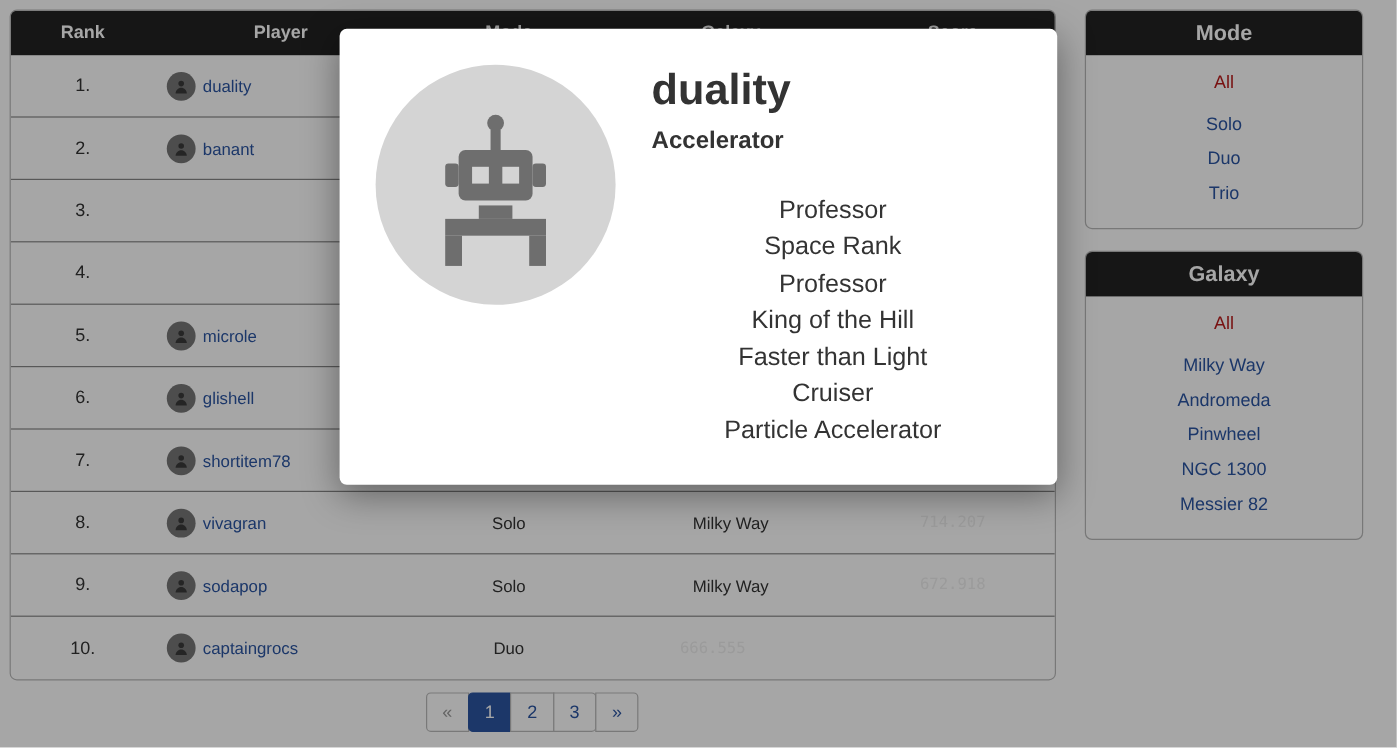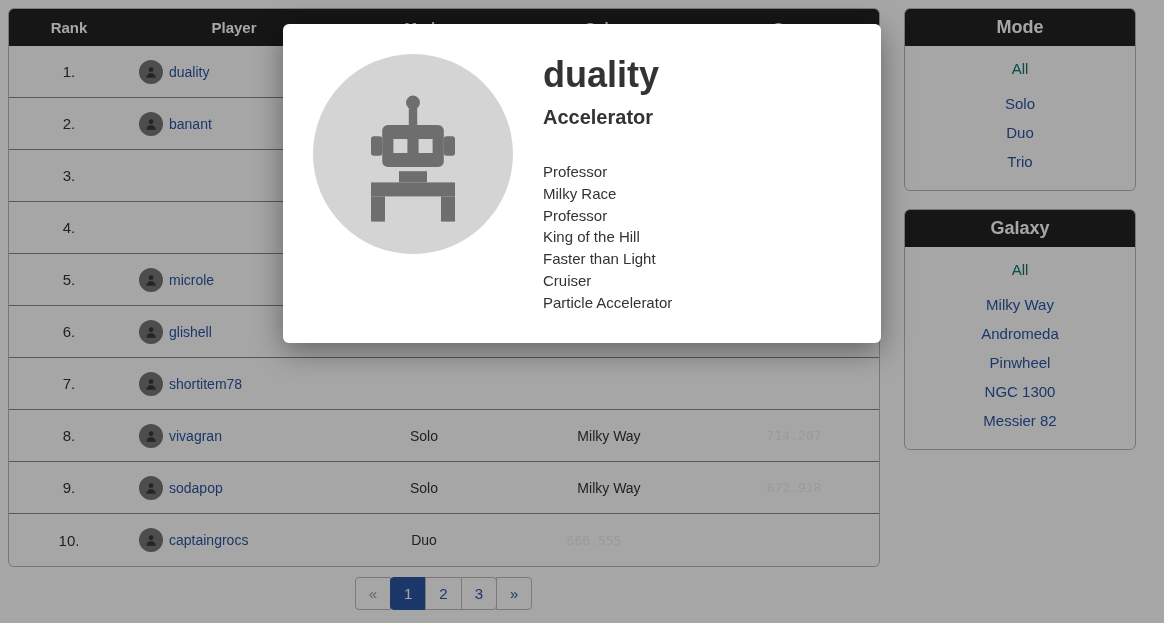--- a/index.html
+++ b/index.html
@@ -61,21 +61,21 @@
     border:1px solid #b9b9b9;
     border-radius:6px;
     overflow:hidden;
   }
   .panel-header {
     background:#222; color:#fff; text-align:center;
     font-size:18px; font-weight:600; padding:8px 0;
   }
   .panel-body { padding:8px 0; text-align:center; }
   .panel-body div { padding:6px 0; font-size:15px; }
-  .filter-active { color:#0f766e; }
+  .filter-active { color:#b91c1c; }
   .filter-link { color:#2b55a2; cursor:pointer; }
   .pagination {
     display:flex; justify-content:center; gap:0; margin-top:10px;
   }
   .page-item {
     border:1px solid #bbb; padding:7px 13px; font-size:15px;
     margin-left:-1px; color:#2b55a2; background:#fff; cursor:pointer;
   }
   .page-item:first-child { border-top-left-radius:4px; border-bottom-left-radius:4px; }
   .page-item:last-child  { border-top-right-radius:4px; border-bottom-right-radius:4px; }
@@ -97,21 +97,21 @@
   .modal-avatar {
     width:200px; height:200px; border-radius:50%; background:#d4d4d4;
     display:flex; align-items:center; justify-content:center;
     flex:0 0 auto;
   }
   .modal-avatar svg { width:140px; height:140px; }
   .modal-body { flex:1; }
   .modal-title { font-size:36px; font-weight:700; margin:0 0 10px 0; }
   .modal-rank { font-weight:700; font-size:15px; margin:8px 0 18px 0; }
   .modal-sub  { font-size:20px; font-weight:700; margin:0 0 32px 0; }
-  .ach-list div { font-size:15px; line-height:1.45; }
+  .ach-list div { font-size:21px; line-height:1.45;text-align:center; }
 </style>
 </head>
 <body>
 
 <div class="page">
   <div class="content">
 
     <div>
       <div class="leaderboard">
         <div class="thead">
@@ -307,21 +307,21 @@
             <rect x="20" y="81" width="10" height="18"></rect>
             <rect x="70" y="81" width="10" height="18"></rect>
           </svg>
         </span>
       </div>
       <div class="modal-body">
         <h1 class="modal-title">duality</h1>
         <h2 class="modal-sub">Accelerator</h2>
         <div class="ach-list" id="ach-list">
             <div>Professor</div>
-            <div>Milky Race</div>
+            <div>Space Rank</div>
             <div>Professor</div>
             <div>King of the Hill</div>
             <div>Faster than Light</div>
             <div>Cruiser</div>
             <div>Particle Accelerator</div>
           </div>
       </div>
     </div>
   </div>
 </div>

